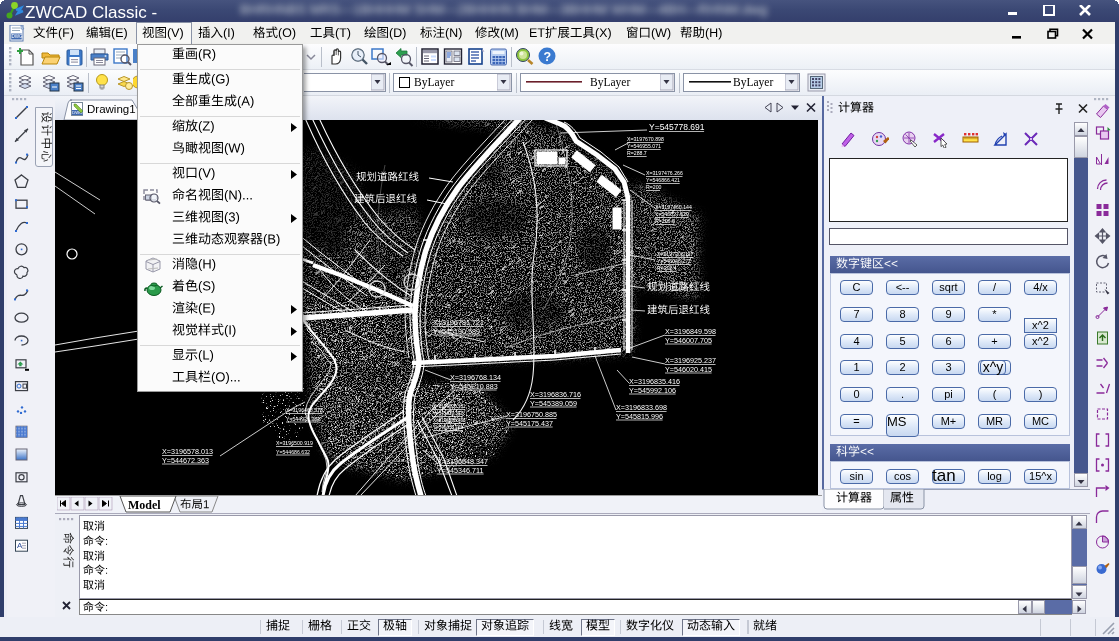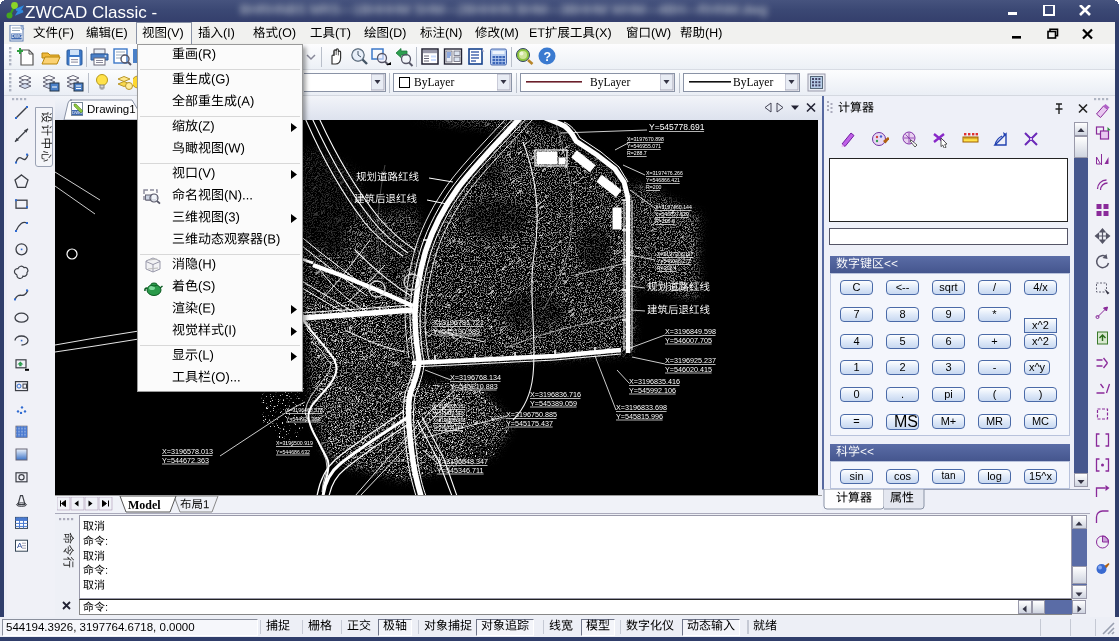--- a/index.html
+++ b/index.html
@@ -920,47 +920,47 @@
     <div style="position:absolute;left:1024px;top:318px;width:33px;height:15px;background:linear-gradient(180deg,#fdfeff,#dde8f8 55%,#c8d8f0);border:1.4px solid #4a6aa8;border-radius:0;font-size:11px;color:#000;text-align:center;line-height:13px">x^2</div>
     <div style="position:absolute;left:840px;top:333.6px;width:33px;height:15px;background:linear-gradient(180deg,#fdfeff,#dde8f8 55%,#c8d8f0);border:1.4px solid #4a6aa8;border-radius:4px;font-size:11px;color:#000;text-align:center;line-height:13px">4</div>
     <div style="position:absolute;left:886px;top:333.6px;width:33px;height:15px;background:linear-gradient(180deg,#fdfeff,#dde8f8 55%,#c8d8f0);border:1.4px solid #4a6aa8;border-radius:4px;font-size:11px;color:#000;text-align:center;line-height:13px">5</div>
     <div style="position:absolute;left:932px;top:333.6px;width:33px;height:15px;background:linear-gradient(180deg,#fdfeff,#dde8f8 55%,#c8d8f0);border:1.4px solid #4a6aa8;border-radius:4px;font-size:11px;color:#000;text-align:center;line-height:13px">6</div>
     <div style="position:absolute;left:978px;top:333.6px;width:33px;height:15px;background:linear-gradient(180deg,#fdfeff,#dde8f8 55%,#c8d8f0);border:1.4px solid #4a6aa8;border-radius:4px;font-size:11px;color:#000;text-align:center;line-height:13px">+</div>
     <div style="position:absolute;left:1024px;top:333.6px;width:33px;height:15px;background:linear-gradient(180deg,#fdfeff,#dde8f8 55%,#c8d8f0);border:1.4px solid #4a6aa8;border-radius:4px;font-size:11px;color:#000;text-align:center;line-height:13px">x^2</div>
     <div style="position:absolute;left:840px;top:360.4px;width:33px;height:15px;background:linear-gradient(180deg,#fdfeff,#dde8f8 55%,#c8d8f0);border:1.4px solid #4a6aa8;border-radius:4px;font-size:11px;color:#000;text-align:center;line-height:13px">1</div>
     <div style="position:absolute;left:886px;top:360.4px;width:33px;height:15px;background:linear-gradient(180deg,#fdfeff,#dde8f8 55%,#c8d8f0);border:1.4px solid #4a6aa8;border-radius:4px;font-size:11px;color:#000;text-align:center;line-height:13px">2</div>
     <div style="position:absolute;left:932px;top:360.4px;width:33px;height:15px;background:linear-gradient(180deg,#fdfeff,#dde8f8 55%,#c8d8f0);border:1.4px solid #4a6aa8;border-radius:4px;font-size:11px;color:#000;text-align:center;line-height:13px">3</div>
     <div style="position:absolute;left:978px;top:360.4px;width:33px;height:15px;background:linear-gradient(180deg,#fdfeff,#dde8f8 55%,#c8d8f0);border:1.4px solid #4a6aa8;border-radius:4px;font-size:11px;color:#000;text-align:center;line-height:13px">-</div>
-    <div style="position:absolute;left:1024px;top:360.4px;width:26px;height:15px;background:linear-gradient(180deg,#fdfeff,#dde8f8 55%,#c8d8f0);border:1.4px solid #4a6aa8;border-radius:4px;font-size:11px;color:#000;text-align:center;line-height:13px">x^y</div>
+    <div style="position:absolute;left:980px;top:360.4px;width:26px;height:15px;background:linear-gradient(180deg,#fdfeff,#dde8f8 55%,#c8d8f0);border:1.4px solid #4a6aa8;border-radius:4px;font-size:14px;color:#000;text-align:center;line-height:13px">x^y</div>
     <div style="position:absolute;left:840px;top:387.2px;width:33px;height:15px;background:linear-gradient(180deg,#fdfeff,#dde8f8 55%,#c8d8f0);border:1.4px solid #4a6aa8;border-radius:4px;font-size:11px;color:#000;text-align:center;line-height:13px">0</div>
     <div style="position:absolute;left:886px;top:387.2px;width:33px;height:15px;background:linear-gradient(180deg,#fdfeff,#dde8f8 55%,#c8d8f0);border:1.4px solid #4a6aa8;border-radius:4px;font-size:11px;color:#000;text-align:center;line-height:13px">.</div>
     <div style="position:absolute;left:932px;top:387.2px;width:33px;height:15px;background:linear-gradient(180deg,#fdfeff,#dde8f8 55%,#c8d8f0);border:1.4px solid #4a6aa8;border-radius:4px;font-size:11px;color:#000;text-align:center;line-height:13px">pi</div>
     <div style="position:absolute;left:978px;top:387.2px;width:33px;height:15px;background:linear-gradient(180deg,#fdfeff,#dde8f8 55%,#c8d8f0);border:1.4px solid #4a6aa8;border-radius:4px;font-size:11px;color:#000;text-align:center;line-height:13px">(</div>
     <div style="position:absolute;left:1024px;top:387.2px;width:33px;height:15px;background:linear-gradient(180deg,#fdfeff,#dde8f8 55%,#c8d8f0);border:1.4px solid #4a6aa8;border-radius:4px;font-size:11px;color:#000;text-align:center;line-height:13px">)</div>
     <div style="position:absolute;left:840px;top:414px;width:33px;height:15px;background:linear-gradient(180deg,#fdfeff,#dde8f8 55%,#c8d8f0);border:1.4px solid #4a6aa8;border-radius:4px;font-size:11px;color:#000;text-align:center;line-height:13px">=</div>
-    <div style="position:absolute;left:886px;top:414px;width:33px;height:16px;background:linear-gradient(180deg,#fdfeff,#dde8f8 55%,#c8d8f0);border:1.4px solid #4a6aa8;border-radius:4px;font-size:16px;color:#000;text-align:right;line-height:13px">MS</div>
+    <div style="position:absolute;left:886px;top:414px;width:33px;height:23px;background:linear-gradient(180deg,#fdfeff,#dde8f8 55%,#c8d8f0);border:1.4px solid #4a6aa8;border-radius:4px;font-size:13px;color:#000;text-align:left;line-height:13px">MS</div>
     <div style="position:absolute;left:932px;top:414px;width:33px;height:15px;background:linear-gradient(180deg,#fdfeff,#dde8f8 55%,#c8d8f0);border:1.4px solid #4a6aa8;border-radius:4px;font-size:11px;color:#000;text-align:center;line-height:13px">M+</div>
     <div style="position:absolute;left:978px;top:414px;width:33px;height:15px;background:linear-gradient(180deg,#fdfeff,#dde8f8 55%,#c8d8f0);border:1.4px solid #4a6aa8;border-radius:4px;font-size:11px;color:#000;text-align:center;line-height:13px">MR</div>
     <div style="position:absolute;left:1024px;top:414px;width:33px;height:15px;background:linear-gradient(180deg,#fdfeff,#dde8f8 55%,#c8d8f0);border:1.4px solid #4a6aa8;border-radius:4px;font-size:11px;color:#000;text-align:center;line-height:13px">MC</div>
     <div style="position:absolute;left:830px;top:444px;width:240px;height:17px;background:linear-gradient(180deg,#5a6ca6,#45568e)"></div>
     <svg class="t" style="left:836px;top:446px;" width="39" height="16">
       <g fill="#fff" transform="translate(0,9.6) scale(0.048)">
         <use href="#gc79d1" x="0"></use>
         <use href="#gc5b66" x="250"></use>
         <use href="#gs003c" x="500"></use>
         <use href="#gs003c" x="646"></use>
       </g>
     </svg>
     <div style="position:absolute;left:830px;top:461px;width:240px;height:28px;background:#f4f6fc;border:1px solid #b8c2dc"></div>
     <div style="position:absolute;left:840px;top:469px;width:33px;height:15px;background:linear-gradient(180deg,#fdfeff,#dde8f8 55%,#c8d8f0);border:1.4px solid #4a6aa8;border-radius:4px;font-size:11px;color:#000;text-align:center;line-height:13px"></div>
     <div style="position:absolute;left:840px;top:469px;width:33px;text-align:center;font-size:11px;line-height:14px">sin</div>
     <div style="position:absolute;left:886px;top:469px;width:33px;height:15px;background:linear-gradient(180deg,#fdfeff,#dde8f8 55%,#c8d8f0);border:1.4px solid #4a6aa8;border-radius:4px;font-size:11px;color:#000;text-align:center;line-height:13px"></div>
     <div style="position:absolute;left:886px;top:469px;width:33px;text-align:center;font-size:11px;line-height:14px">cos</div>
     <div style="position:absolute;left:932px;top:469px;width:33px;height:15px;background:linear-gradient(180deg,#fdfeff,#dde8f8 55%,#c8d8f0);border:1.4px solid #4a6aa8;border-radius:4px;font-size:11px;color:#000;text-align:center;line-height:13px"></div>
-    <div style="position:absolute;left:932px;top:469px;width:33px;text-align:center;font-size:10px;line-height:14px">tan</div>
+    <div style="position:absolute;left:932px;top:469px;width:14px;text-align:center;font-size:17px;line-height:14px">tan</div>
     <div style="position:absolute;left:978px;top:469px;width:33px;height:15px;background:linear-gradient(180deg,#fdfeff,#dde8f8 55%,#c8d8f0);border:1.4px solid #4a6aa8;border-radius:4px;font-size:11px;color:#000;text-align:center;line-height:13px"></div>
     <div style="position:absolute;left:978px;top:469px;width:33px;text-align:center;font-size:11px;line-height:14px">log</div>
     <div style="position:absolute;left:1024px;top:469px;width:33px;height:15px;background:linear-gradient(180deg,#fdfeff,#dde8f8 55%,#c8d8f0);border:1.4px solid #4a6aa8;border-radius:4px;font-size:11px;color:#000;text-align:center;line-height:13px"></div>
     <div style="position:absolute;left:1024px;top:469px;width:33px;text-align:center;font-size:11px;line-height:14px">15^x</div>
     <div style="position:absolute;left:1074px;top:122px;width:14px;height:365px;background:#46578e"></div>
     <div style="position:absolute;left:1074px;top:122px;width:14px;height:14px;background:linear-gradient(180deg,#fff,#cfd4e0);border:1px solid #99a"><svg width="12" height="12">
         <path d="M2.5,7 l3.5,-4 3.5,4 z" fill="#334"></path>
       </svg></div>
     <div style="position:absolute;left:1074px;top:136px;width:14px;height:22px;background:linear-gradient(180deg,#fff,#cfd4e0);border:1px solid #99a"></div>
     <div style="position:absolute;left:1074px;top:473px;width:14px;height:14px;background:linear-gradient(180deg,#fff,#cfd4e0);border:1px solid #99a"><svg width="12" height="12">
@@ -1148,21 +1148,20 @@
     </svg>
     <div style="position:absolute;left:1018px;top:600px;width:14px;height:14px;background:linear-gradient(180deg,#fff,#cfd4e0);border:1px solid #99a"><svg width="12" height="12">
         <path d="M7.5,2.5 l-4,3.5 4,3.5 z" fill="#334"></path>
       </svg></div>
     <div style="position:absolute;left:1032px;top:600px;width:13px;height:14px;background:linear-gradient(180deg,#fff,#cfd4e0);border:1px solid #99a"></div>
     <div style="position:absolute;left:1045px;top:600px;width:27px;height:14px;background:#5a6ca6"></div>
     <div style="position:absolute;left:1072px;top:600px;width:14px;height:14px;background:linear-gradient(180deg,#fff,#cfd4e0);border:1px solid #99a"><svg width="12" height="12">
         <path d="M4.5,2.5 l4,3.5 -4,3.5 z" fill="#334"></path>
       </svg></div>
     <div style="position:absolute;left:0px;top:617px;width:1119px;height:20px;background:#edeff6"></div>
-    <div style="position:absolute;left:2px;top:619px;width:256px;height:17px;background:#f6f7fb;border:1px solid;border-color:#8a8f9c #fff #fff #8a8f9c;font-size:11.5px;color:#000;padding:1px 0 0 3px">544194.3926, 3197764.6718,  0.0000</div>
     <div class="sep1" style="left:260px;top:620px;height:14px;background:#c5c9d4"></div>
     <svg class="t" style="left:266px;top:620px;" width="25" height="16">
       <g fill="#000" transform="translate(0,9.6) scale(0.048)">
         <use href="#gc6355" x="0"></use>
         <use href="#gc6349" x="250"></use>
       </g>
     </svg>
     <div class="sep1" style="left:302px;top:620px;height:14px;background:#c5c9d4"></div>
     <svg class="t" style="left:308px;top:620px;" width="25" height="16">
       <g fill="#000" transform="translate(0,9.6) scale(0.048)">

